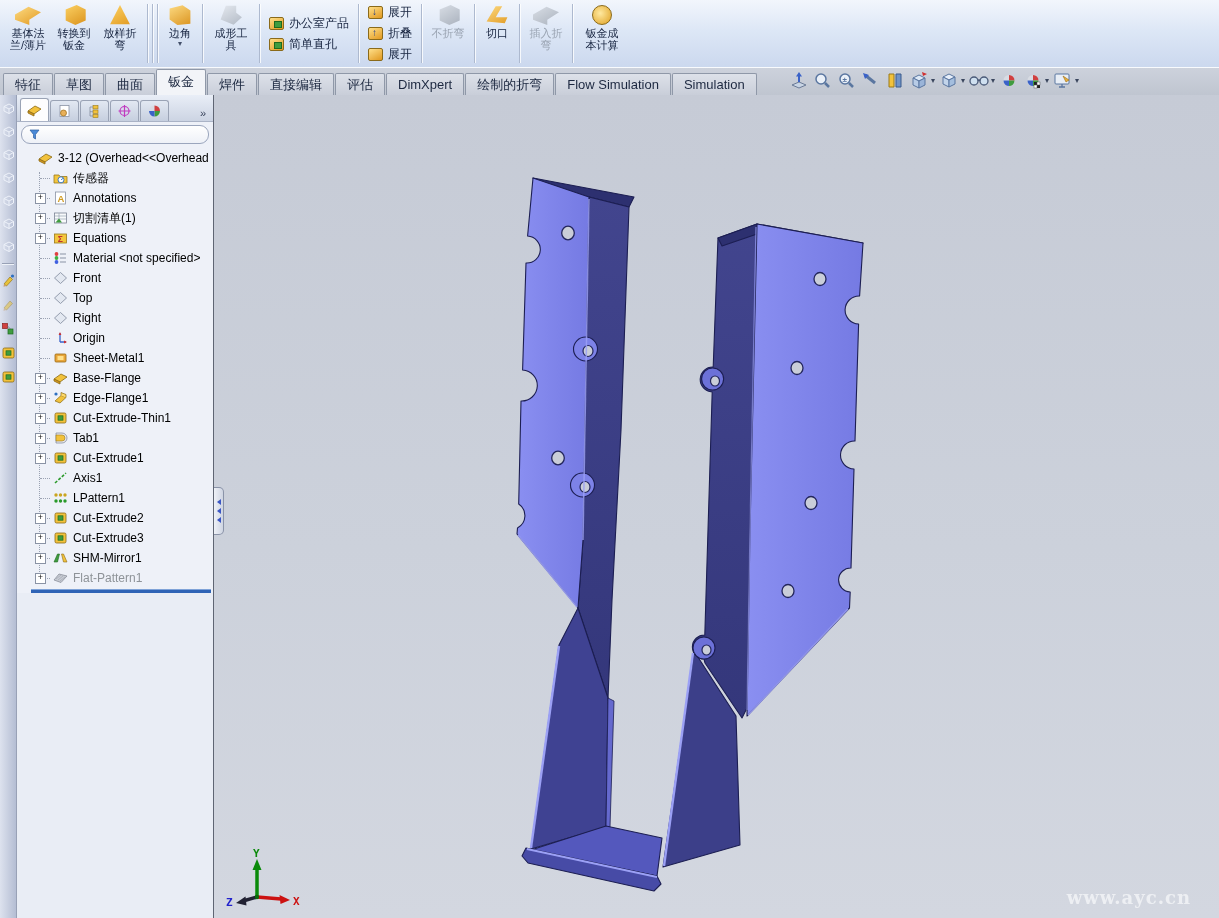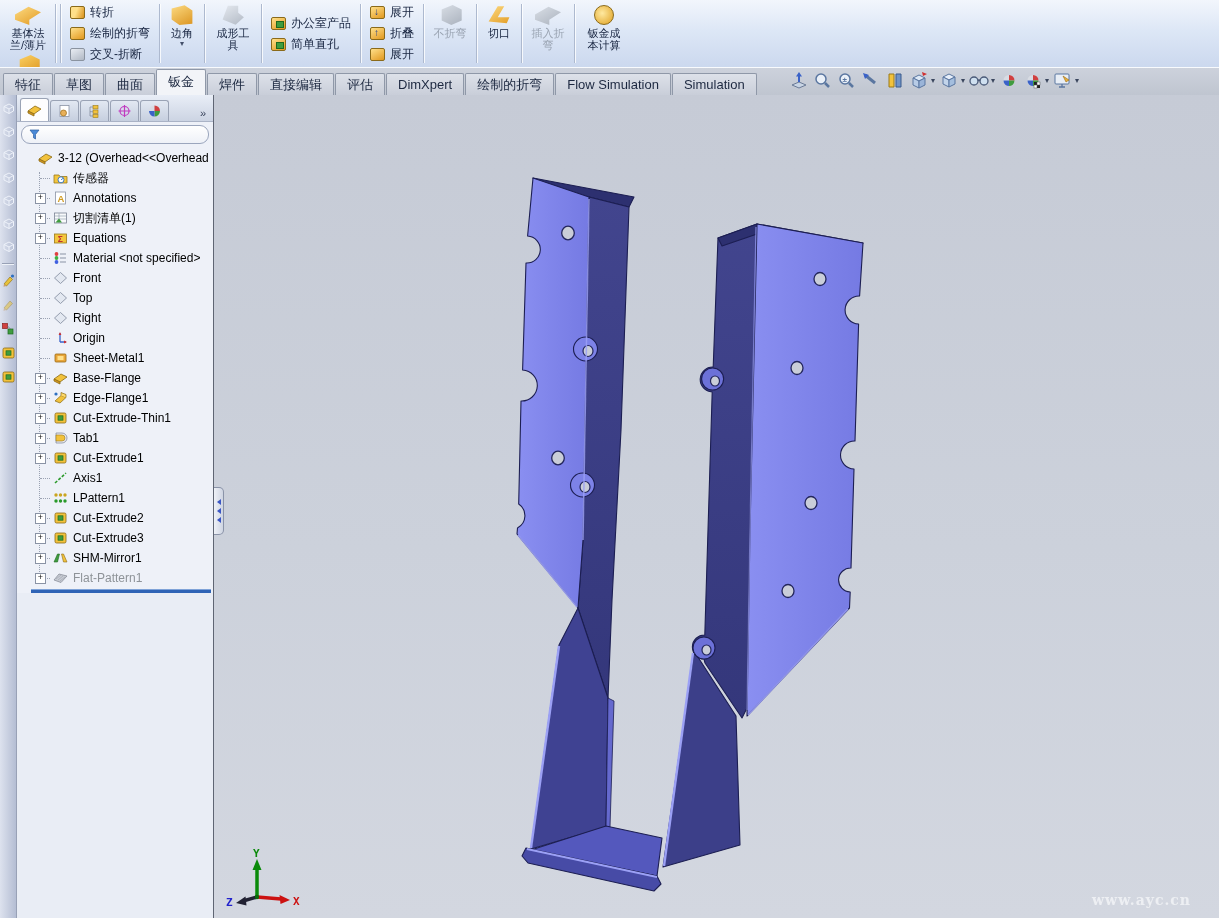--- a/index.html
+++ b/index.html
@@ -4,21 +4,21 @@
 <style>
   html,body{margin:0;padding:0;background:#7d828c;}
   .app{position:relative;width:1219px;height:918px;overflow:hidden;
        font-family:"Liberation Sans",sans-serif;background:#cdd2db;
        -webkit-user-select:none;user-select:none;}
   
   .ribbon{position:absolute;top:0;left:0;right:0;height:67px;
     background:linear-gradient(180deg,#f2f6fc 0%,#dde7f6 45%,#cbd8ee 100%);
     border-bottom:1px solid #9fb0cc;display:flex;align-items:stretch;padding-left:3px;}
   .rsep{width:1px;background:#adb9cf;box-shadow:1px 0 0 rgba(255,255,255,.8);margin:4px 2px;}
-  .rgroup{display:flex;align-items:stretch;padding:1px 2px;flex-direction:column;}
+  .rgroup{display:flex;align-items:stretch;padding:1px 2px;}
   .bigbtn{display:flex;flex-direction:column;align-items:center;justify-content:flex-start;
     width:46px;padding:3px 0 0;font-size:11px;line-height:12px;text-align:center;
     color:#16233f;border-radius:2px;cursor:default;}
   .bigbtn .lbl{white-space:pre-line;margin-top:1px;}
   .rowcol{display:flex;flex-direction:column;justify-content:center;gap:1px;}
   .rowbtn{display:flex;align-items:center;gap:5px;font-size:12px;height:20px;
     padding:0 5px;color:#16233f;border-radius:2px;}
   .disabled,.disabled .lbl{color:#9aa4b2!important;align-items:center;}
   .drop{font-size:8px;color:#44506a;line-height:8px;margin-top:1px;}
   
@@ -96,21 +96,21 @@
   .viewport{position:absolute;top:95px;left:214px;right:0;bottom:0;
     background:linear-gradient(180deg,#c6cbd6 0%,#ccd1db 55%,#d3d7e0 100%);}
   .viewport svg.model{position:absolute;inset:0;}
   .splitter{position:absolute;left:0;top:392px;width:9px;height:46px;
     background:linear-gradient(90deg,#eef1f7,#cfd5e2);border:1px solid #8a93a8;border-left:none;
     border-radius:0 5px 5px 0;display:flex;flex-direction:column;align-items:center;
     justify-content:center;gap:3px;z-index:3;}
   .splitter i{width:0;height:0;border-top:3px solid transparent;border-bottom:3px solid transparent;
     border-right:4px solid #3a56c4;}
   .watermark{position:absolute;right:28px;bottom:10px;font-family:"DejaVu Serif",serif;
-    font-weight:bold;font-size:14px;color:#f0f2f5;opacity:.92;letter-spacing:1px;}
+    font-weight:bold;font-size:18px;color:#f0f2f5;opacity:.92;letter-spacing:1px;}
 </style>
 </head>
 <body>
 
 <svg width="0" height="0" style="position:absolute">
   <defs>
     <g id="sym-wcube">
         <path d="M2,4.5 L7,2 L11.5,4.5 L11.5,9 L7,11.5 L2,9 Z M2,4.5 L7,7 L11.5,4.5 M7,7 L7,11.5" fill="none" stroke="#eef2fa" stroke-width="1"></path>
       </g>
     <g id="sym-part">
@@ -232,34 +232,20 @@
 钣金</span>
         </div>
       <div class="bigbtn">
           <span class="bic b-cone"></span>
           <span class="lbl">放样折
 弯</span>
         </div>
     </div>
     <div class="rsep"></div>
     <div class="rsep"></div>
-    <div class="rgroup rowcol">
-      <div class="rowbtn">
-          <span class="ric g-z"></span>
-          <span>转折</span>
-        </div>
-      <div class="rowbtn">
-          <span class="ric"></span>
-          <span>绘制的折弯</span>
-        </div>
-      <div class="rowbtn">
-          <span class="ric g-cross"></span>
-          <span>交叉-折断</span>
-        </div>
-    </div>
     <div class="rsep"></div>
     <div class="rgroup">
       <div class="bigbtn" style="width:36px">
           <span class="bic b-corner"></span>
           <span class="lbl">边角</span>
           <span class="drop">▾</span>
         </div>
     </div>
     <div class="rsep"></div>
     <div class="rgroup">

